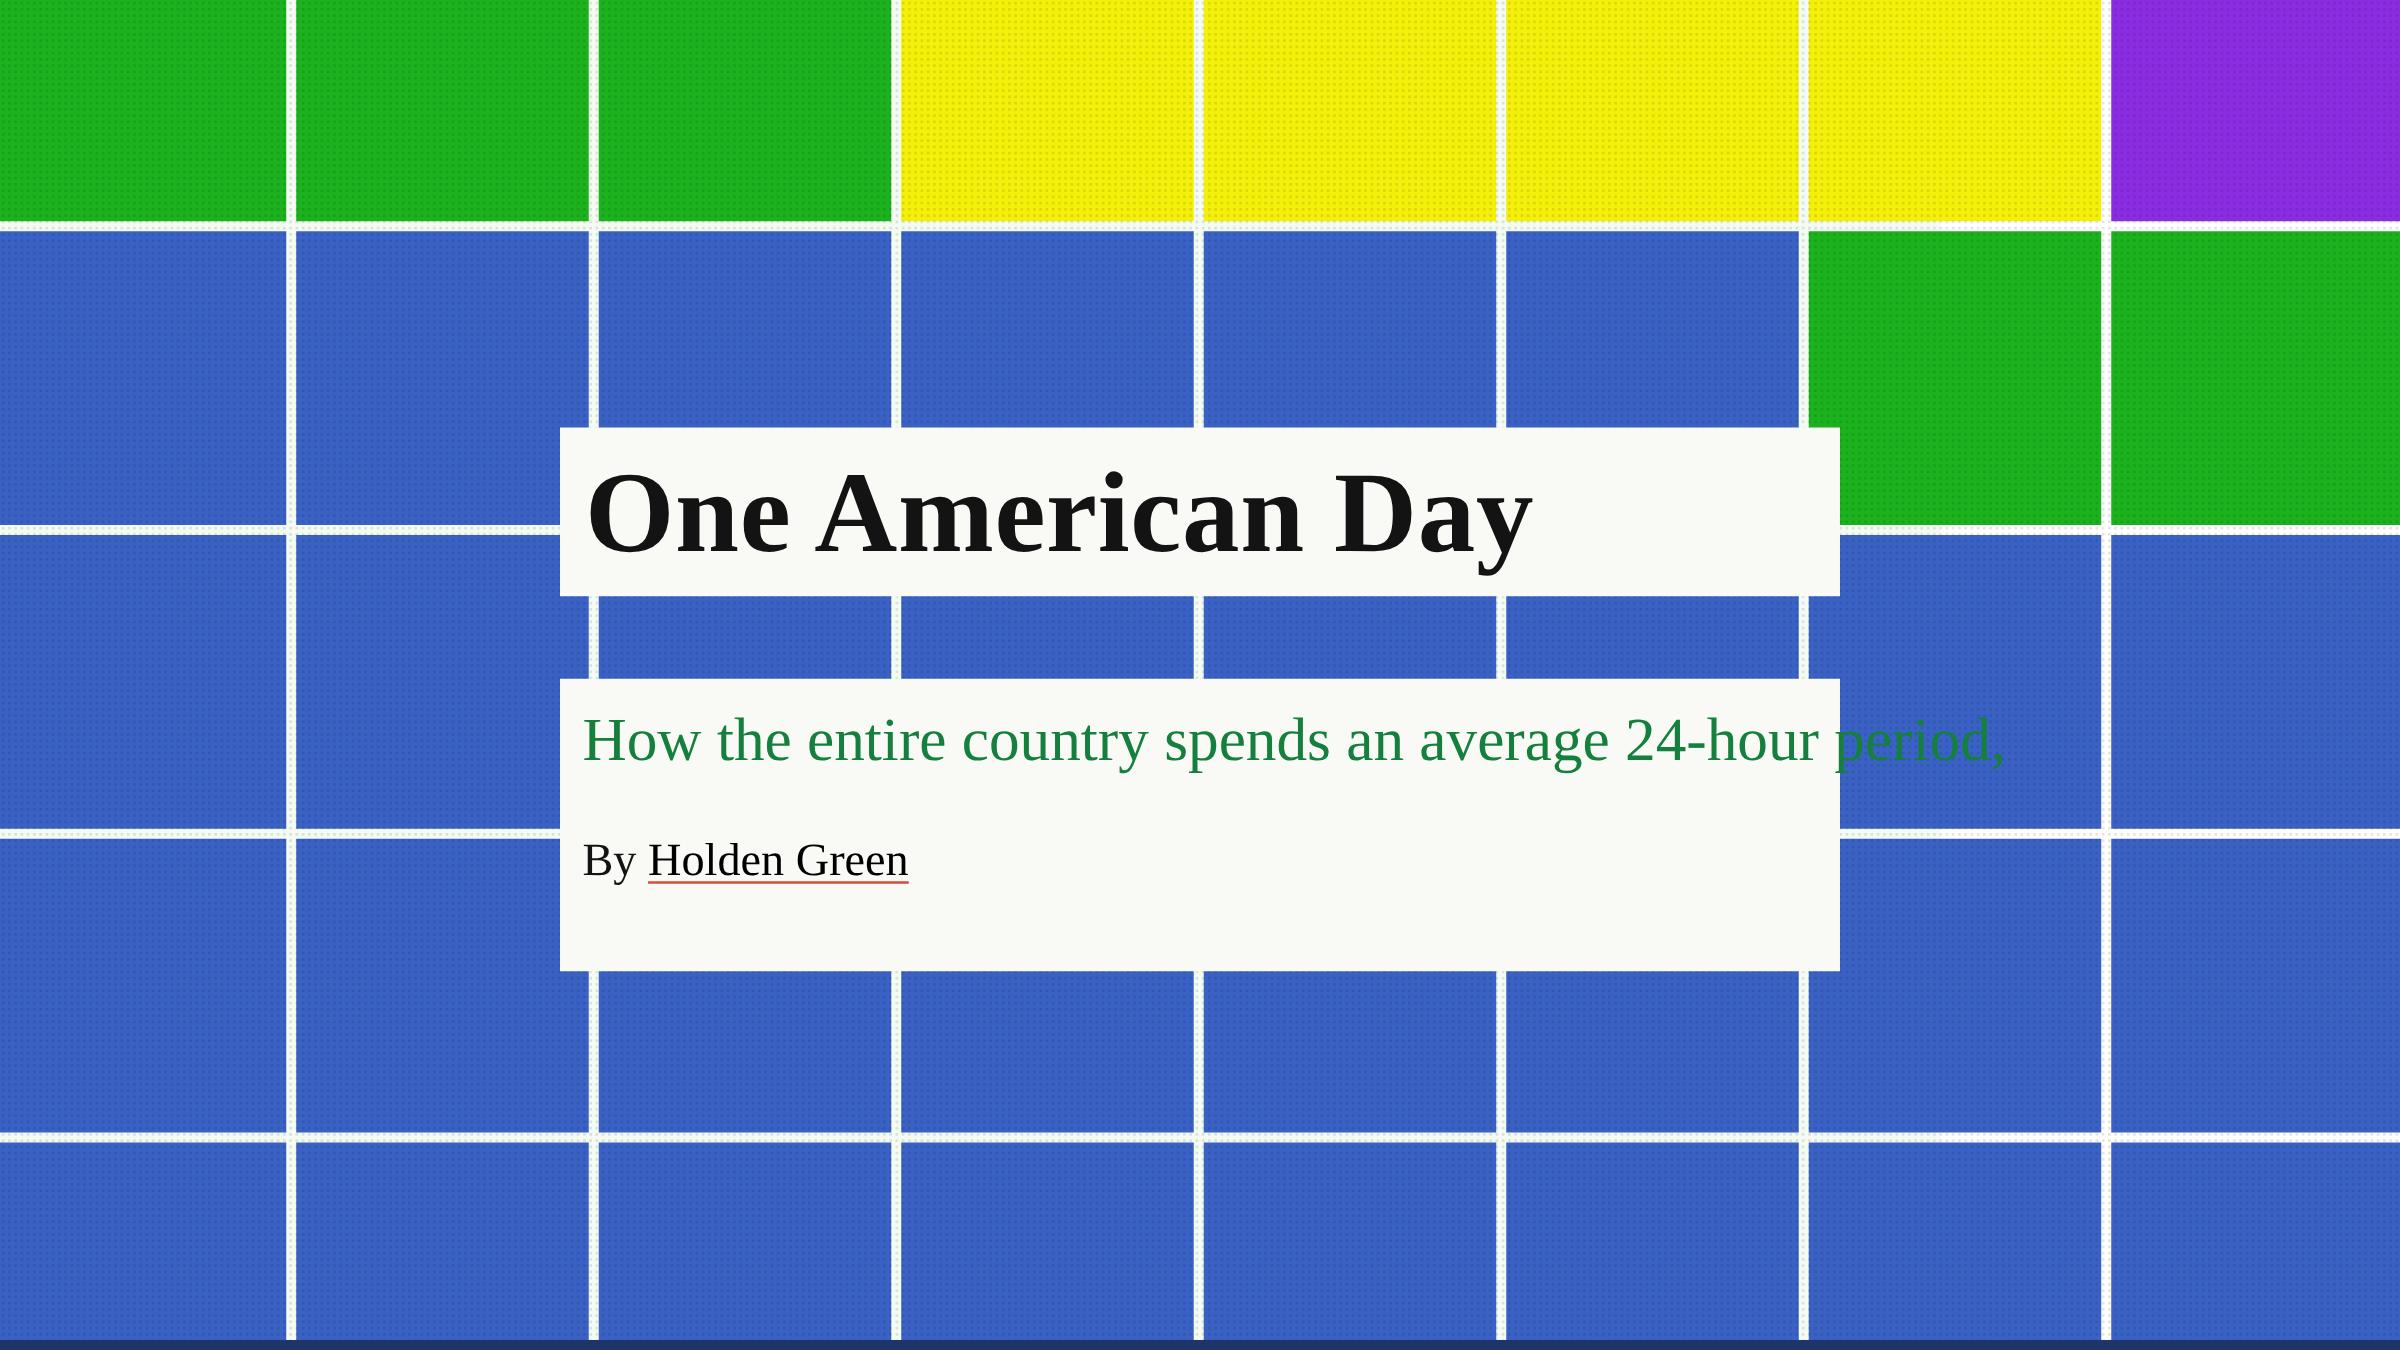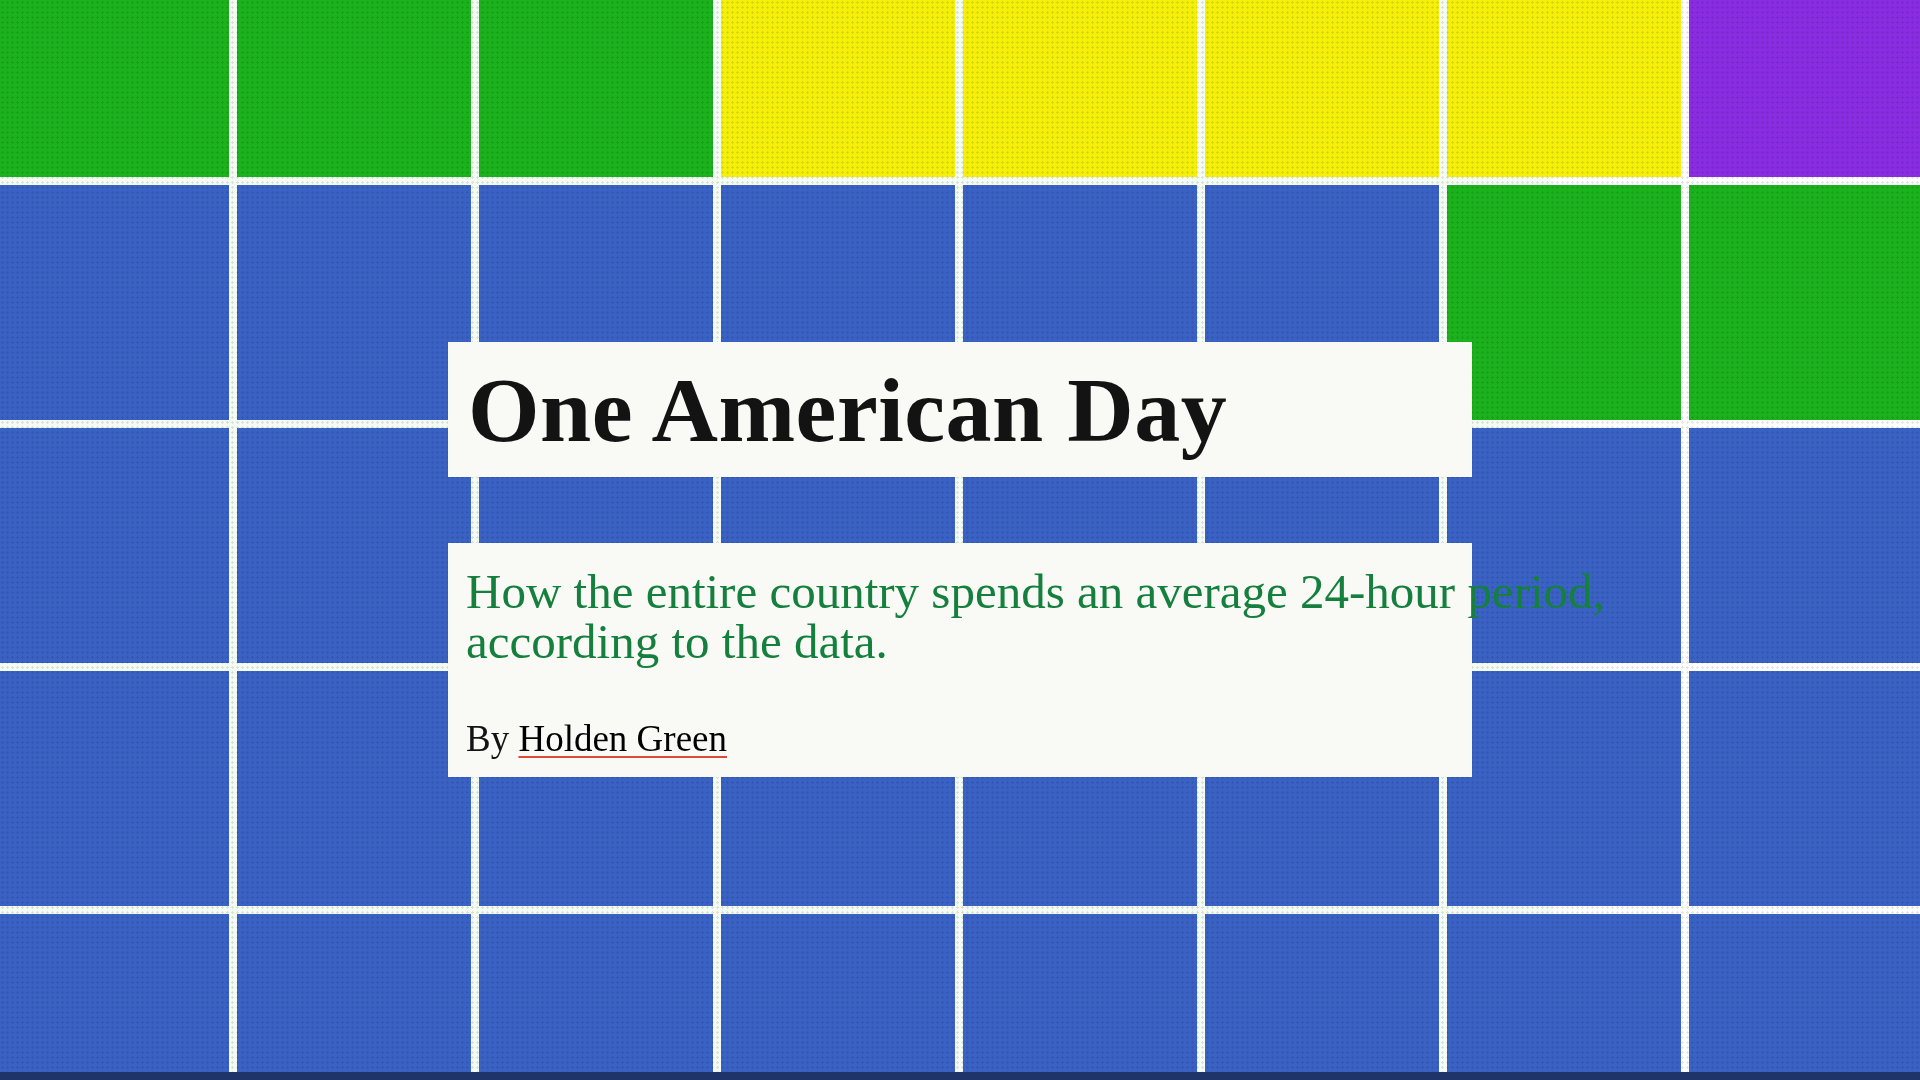--- a/index.html
+++ b/index.html
@@ -141,19 +141,18 @@
   <div id="dither"></div>
 
   <div id="footer-strip" style="background: rgb(31, 52, 104);"></div>
 
   <div id="title-box" class="panel">
     <h1 id="page-title" style="margin:0;">One American Day</h1>
   </div>
 
   <div id="subtitle-box" class="panel">
     <div class="dek-line">How the entire country spends an average 24-hour period,</div>
-    <div class="dek-line">according to the data.</div>
     <div id="byline">
       <span>By </span><span id="byline-author">Holden Green</span>
     </div>
   </div>
 
 </div>
 
 </body></html>

